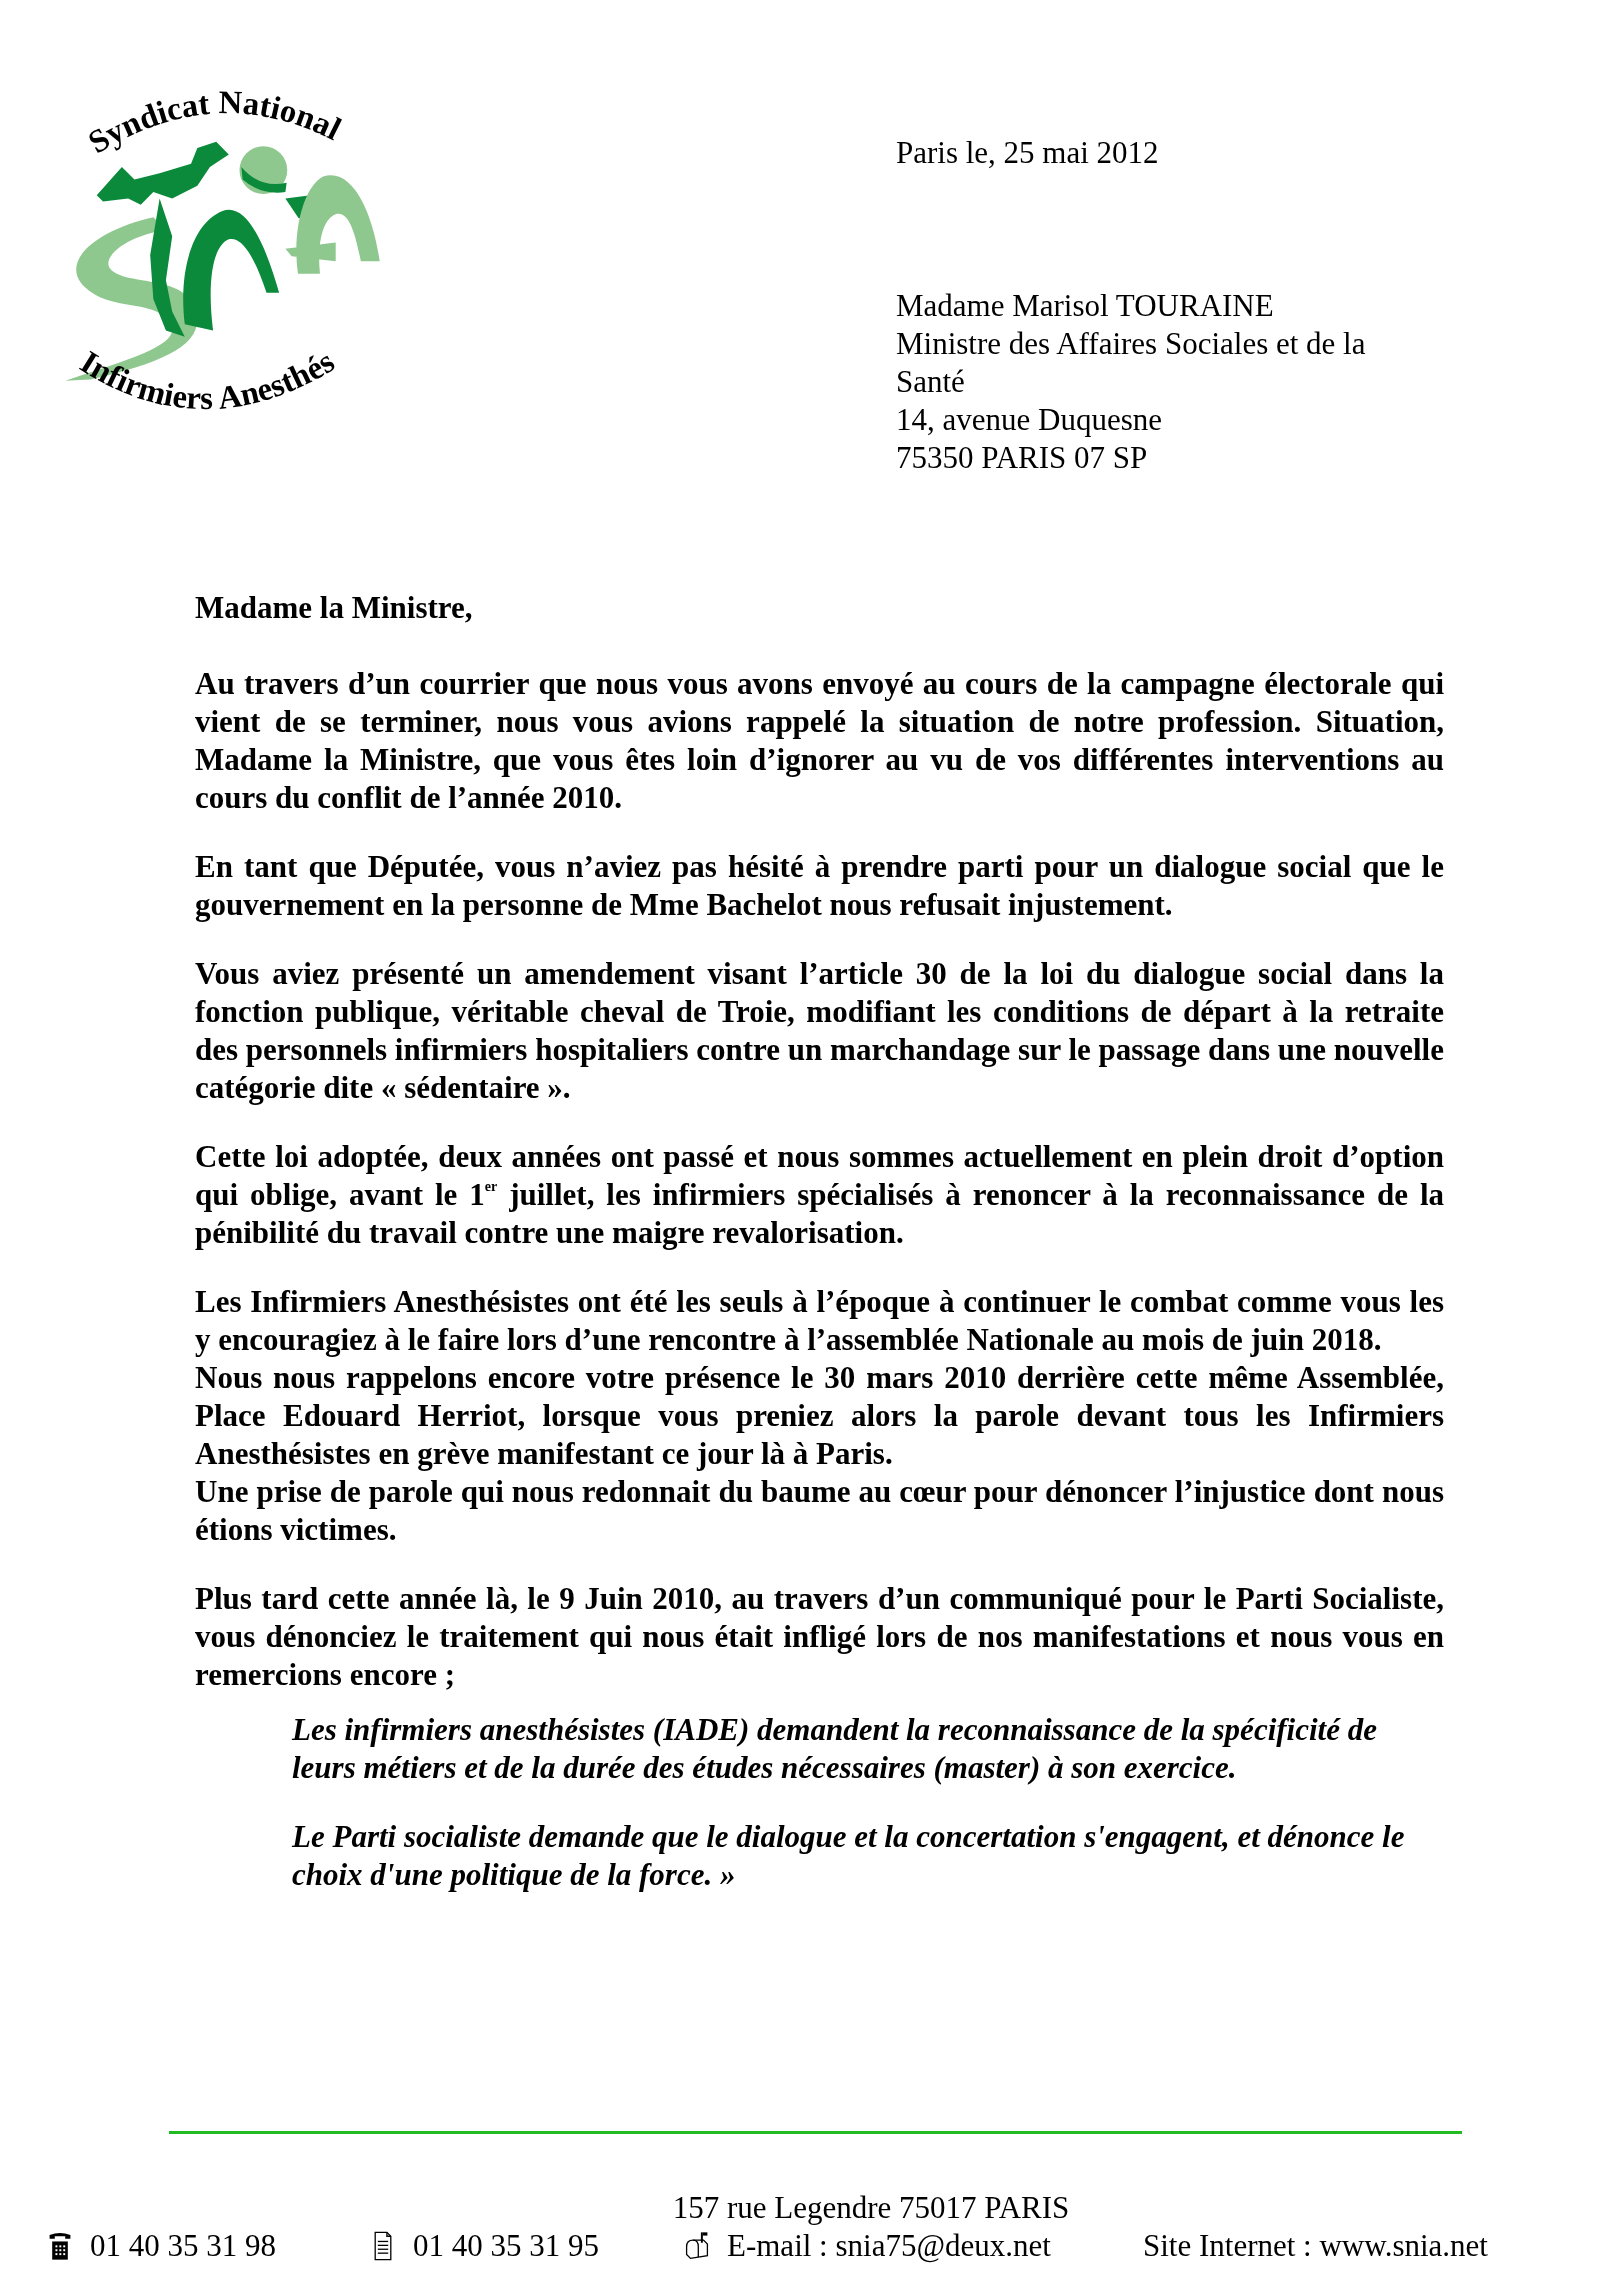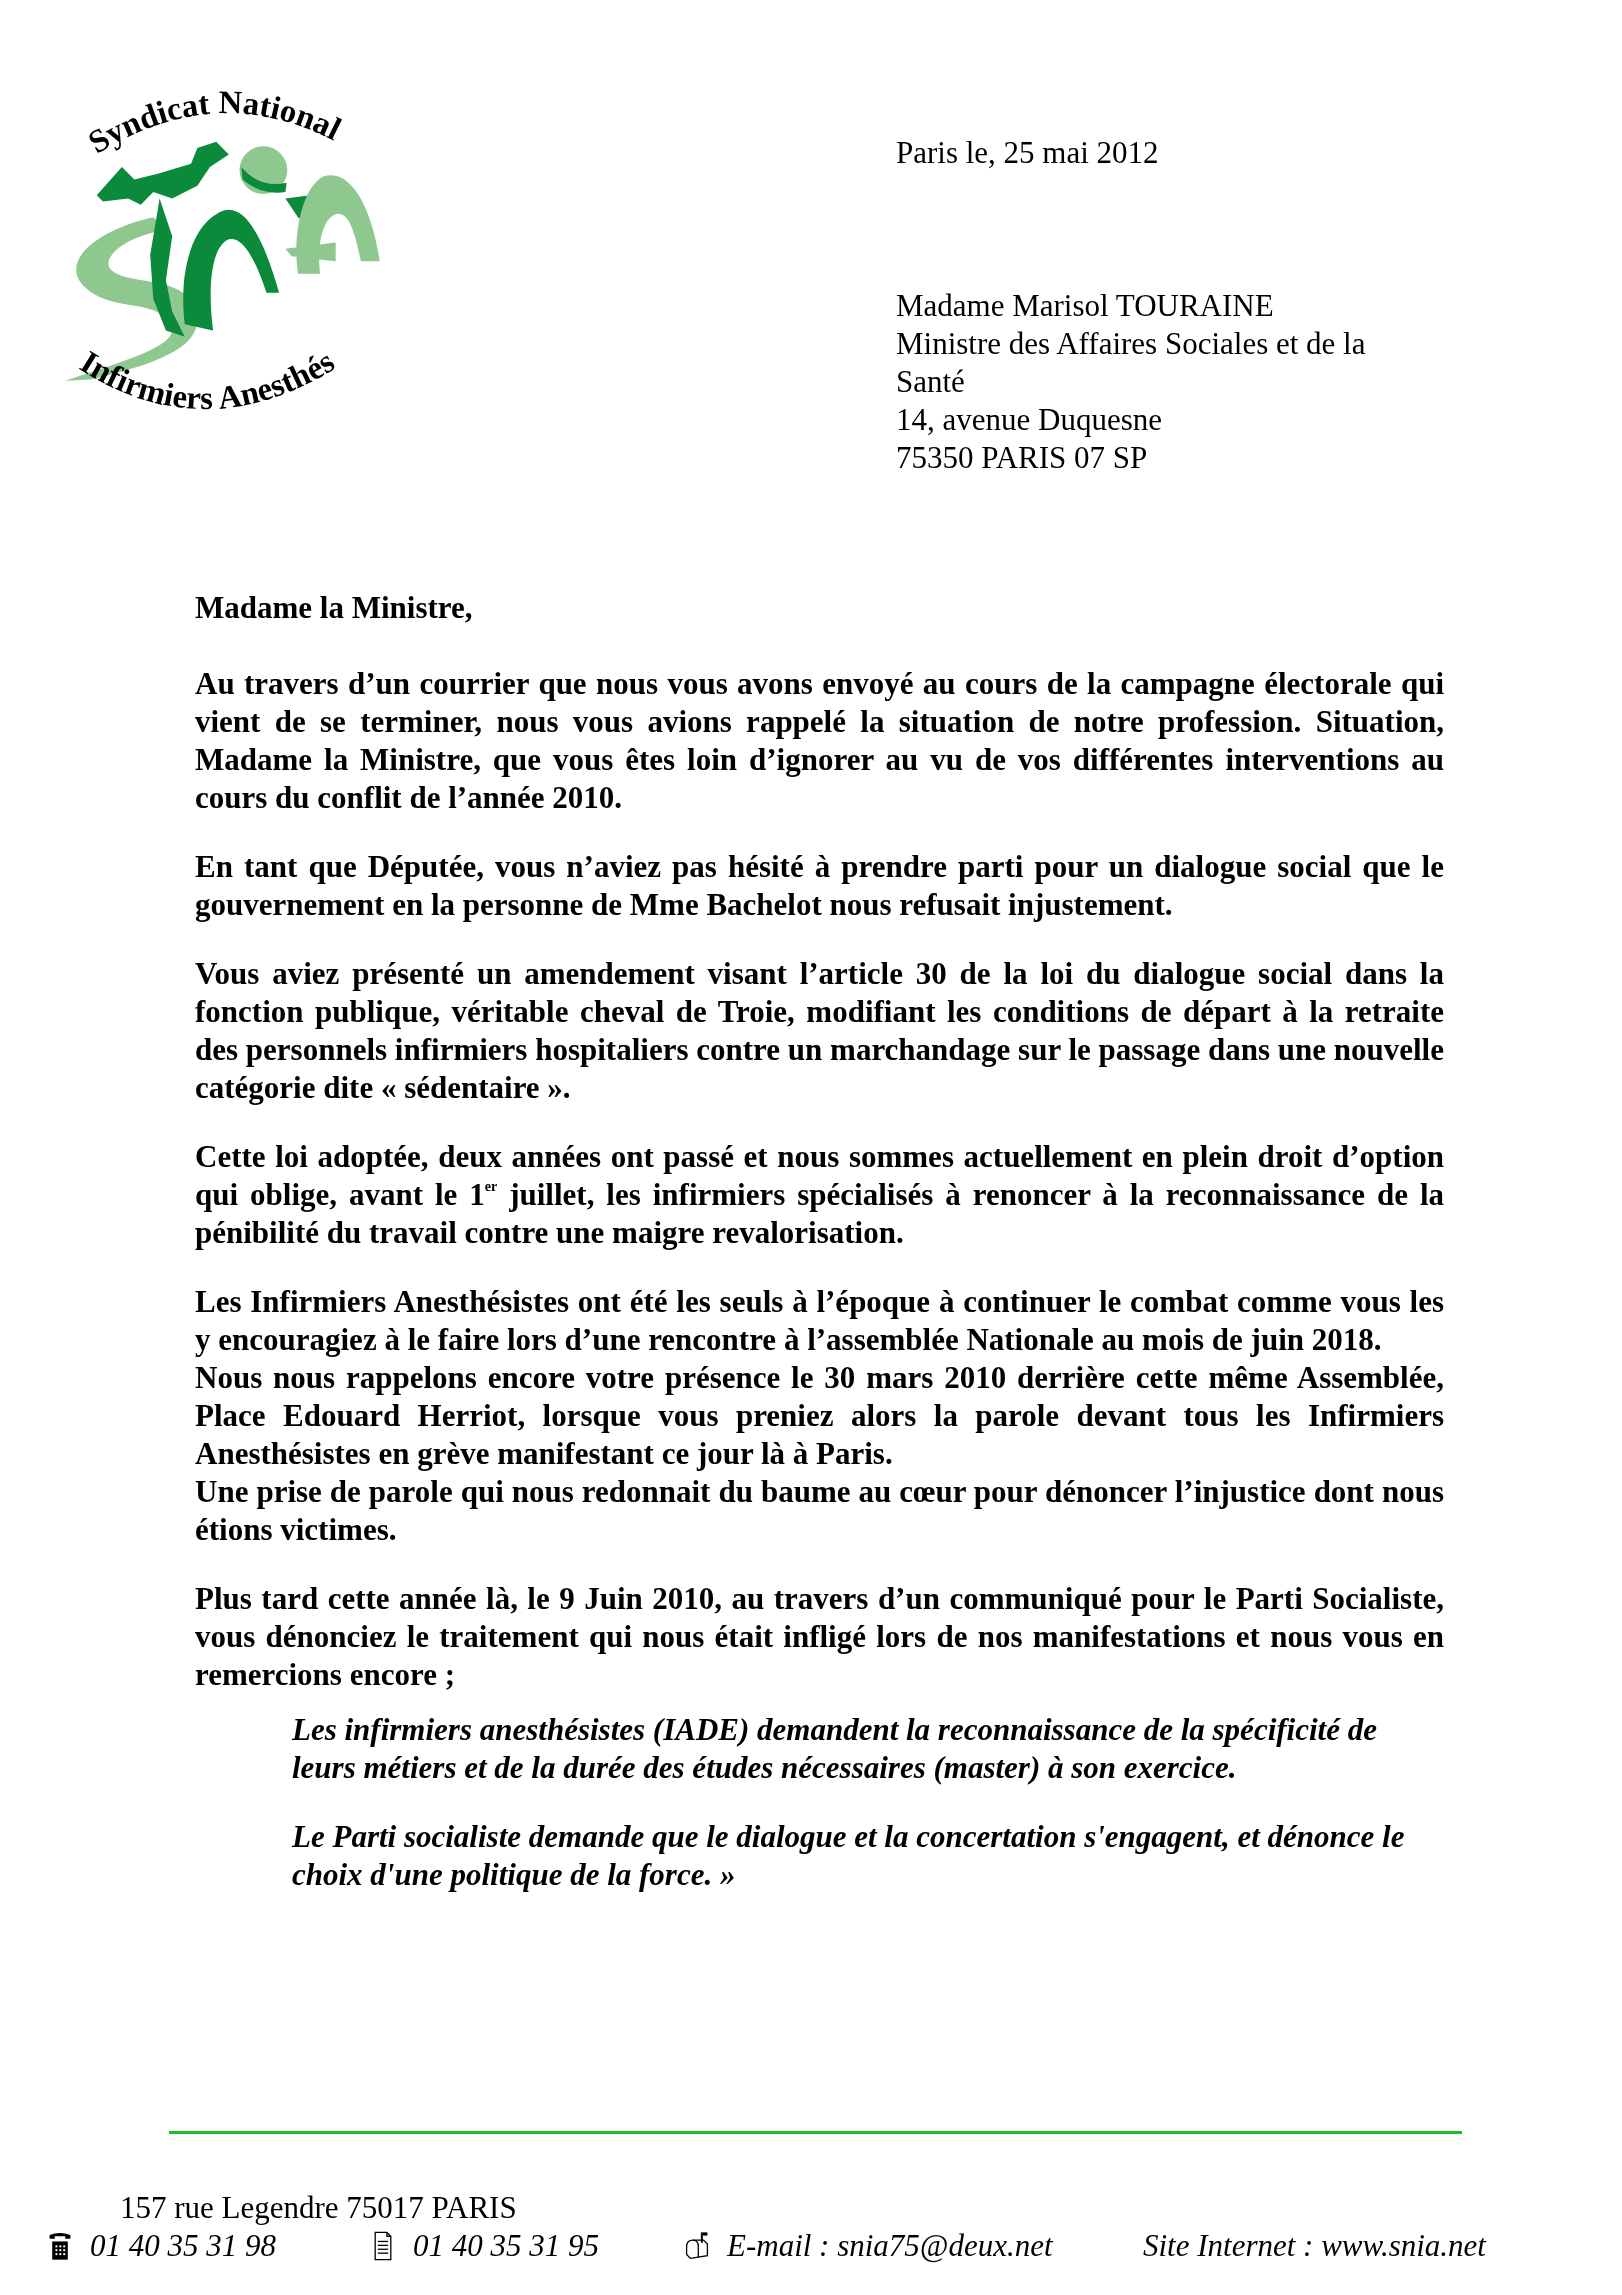--- a/index.html
+++ b/index.html
@@ -19,24 +19,24 @@
   .body { position: absolute; left: 195px; top: 589px; width: 1249px; font-size: 31px; line-height: 38px; font-weight: bold; }
   .salutation { margin: 0 0 38px 0; }
   .para { margin: 0 0 31px 0; text-align: justify; text-align-last: left; }
   .para.tight { margin-bottom: 0; }
   .para sup { font-size: 14px; line-height: 0; vertical-align: 14.4px; }
   .quote { margin: 17px 0 0 97px; width: 1126px; font-style: italic; }
   .quote p { margin: 0 0 31px 0; }
 
   
   .rule { position: absolute; left: 169px; top: 2131px; width: 1293px; height: 3.3px; background: #22bb22; }
-  .footer-address { position: absolute; left: 0; width: 1622px; top: 2189px; text-align: left;
+  .footer-address { position: absolute; left: 0; width: 1622px; top: 2189px; text-align: center;
                     font-size: 31px; line-height: 38px; padding-left: 120px; box-sizing: border-box; }
   .footer-row { position: absolute; top: 2227px; left: 0; width: 1622px; font-size: 31px; line-height: 38px; }
-  .fitem { position: absolute; white-space: nowrap; display: flex; align-items: center; font-style: italic; }
+  .fitem { position: absolute; white-space: nowrap; display: flex; align-items: center; }
   .fitem .ic { display: inline-block; width: 26px; height: 30px; margin-right: 17px; }
   .fitem .ic svg { width: 100%; height: 100%; display: block; }
   .f-phone { left: 47px; }
   .f-fax { left: 370px; }
   .f-email { left: 684px; }
   .f-site { left: 1143px; }
 </style>
 </head>
 <body>
 

